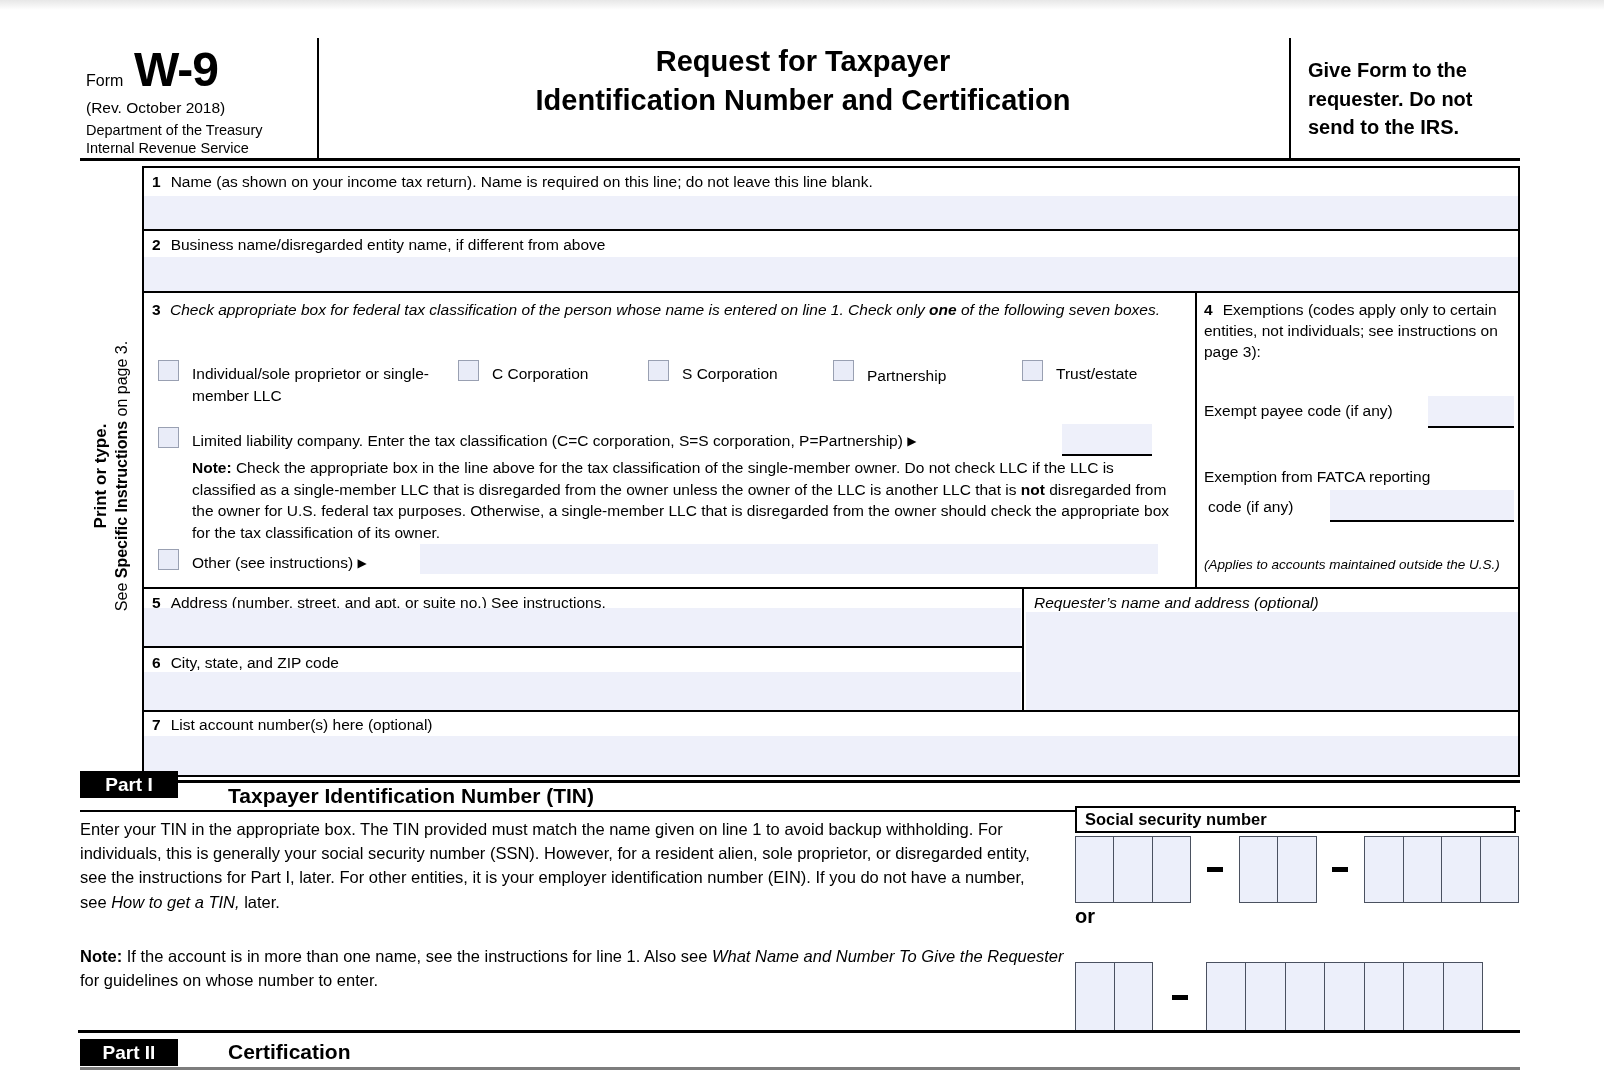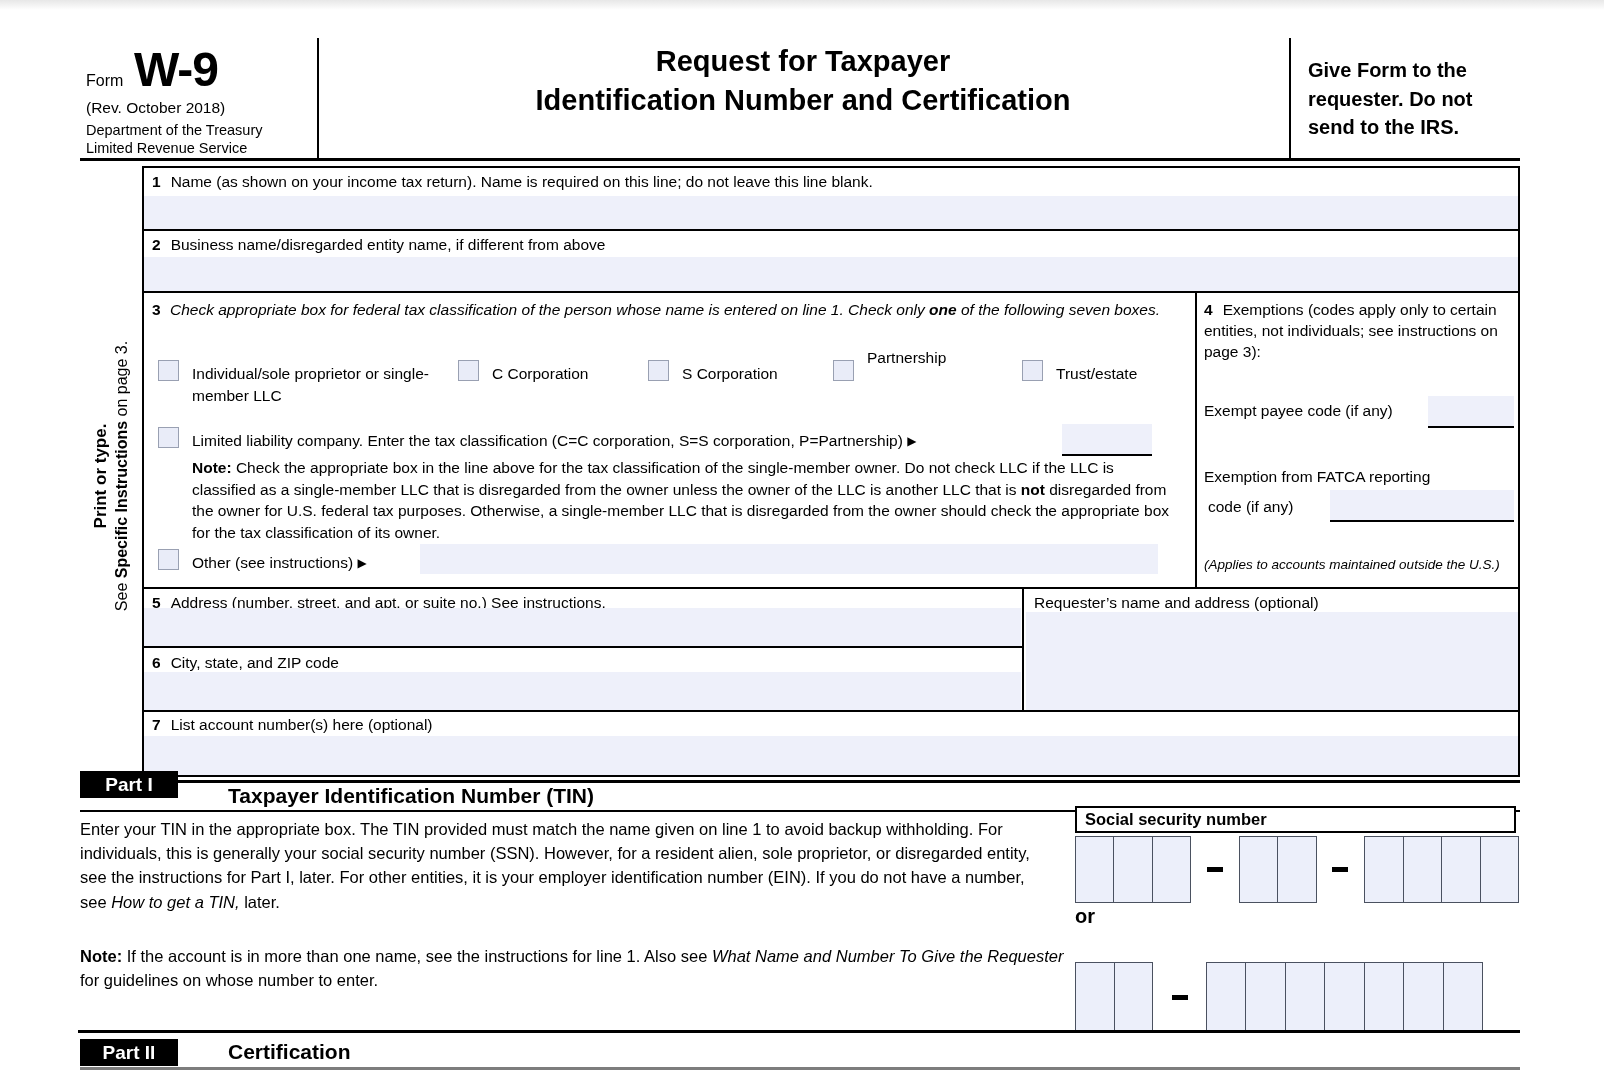--- a/index.html
+++ b/index.html
@@ -37,21 +37,21 @@
 </head>
 <body>
 
 <div class="page">
   <div class="topshade"></div>
 
   <div class="abs" style="left:86px;top:72px;font-size:16px;">Form</div>
   <div class="abs" style="left:134px;top:42px;font-size:48px;font-weight:bold;letter-spacing:-1px;">W-9</div>
   <div class="abs" style="left:86px;top:99px;font-size:15.5px;">(Rev. October 2018)</div>
   <div class="abs" style="left:86px;top:122px;font-size:14.5px;">Department of the Treasury</div>
-  <div class="abs" style="left:86px;top:140px;font-size:14.5px;">Limited Revenue Service</div>
+  <div class="abs" style="left:86px;top:140px;font-size:14.5px;">Internal Revenue Service</div>
 
   <div class="vline" style="left:317px;top:38px;width:2px;height:122px;"></div>
   <div class="vline" style="left:1289px;top:38px;width:2px;height:122px;"></div>
 
   <div class="abs" style="left:320px;top:42px;width:966px;text-align:center;font-size:29px;font-weight:bold;line-height:39px;">
     <span style="display:block;">Request for Taxpayer</span>
     <span style="display:block;">Identification Number and Certification</span>
   </div>
 
   <div class="abs" style="left:1308px;top:56px;width:210px;font-size:20px;font-weight:bold;line-height:28.5px;">Give Form to the requester. Do not send to the IRS.</div>
@@ -85,21 +85,21 @@
   <div class="cb" style="left:158px;top:360px;"></div>
   <div class="lbl wrap" style="left:192px;top:363px;width:248px;line-height:22px;">Individual/sole proprietor or single-member LLC</div>
 
   <div class="cb" style="left:458px;top:360px;"></div>
   <div class="lbl" style="left:492px;top:363px;">C Corporation</div>
 
   <div class="cb" style="left:648px;top:360px;"></div>
   <div class="lbl" style="left:682px;top:363px;">S Corporation</div>
 
   <div class="cb" style="left:833px;top:360px;"></div>
-  <div class="lbl" style="left:867px;top:347px;">Partnership</div>
+  <div class="lbl" style="left:867px;top:365px;">Partnership</div>
 
   <div class="cb" style="left:1022px;top:360px;"></div>
   <div class="lbl" style="left:1056px;top:363px;">Trust/estate</div>
 
   <div class="cb" style="left:158px;top:427px;"></div>
   <div class="lbl" style="left:192px;top:430px;text-align:right;">
     <span>Limited liability company. Enter the tax classification (C=C corporation, S=S corporation, P=Partnership) </span><span class="arr">▶</span>
   </div>
   <div class="uline" style="left:1062px;top:424px;width:90px;height:30px;"></div>
 
@@ -127,21 +127,21 @@
 
   <div class="hline" style="left:142px;top:587px;width:1378px;height:2px;"></div>
 
   <div class="lbl" style="left:152px;top:592px;">
     <span class="num">5</span><span>Address (number, street, and apt. or suite no.) See instructions.</span>
   </div>
   <div class="field" style="left:144px;top:608px;width:877px;height:38px;"></div>
   <div class="hline" style="left:142px;top:646px;width:880px;height:2px;"></div>
 
   <div class="vline" style="left:1022px;top:587px;width:2px;height:125px;"></div>
-  <div class="lbl" style="left:1034px;top:592px;">Requester’s name and address (optional)</div>
+  <div class="lbl" style="left:1034px;top:592px;font-style:italic;">Requester’s name and address (optional)</div>
   <div class="field" style="left:1026px;top:612px;width:492px;height:98px;"></div>
 
   <div class="lbl" style="left:152px;top:652px;">
     <span class="num">6</span><span>City, state, and ZIP code</span>
   </div>
   <div class="field" style="left:144px;top:672px;width:877px;height:38px;"></div>
   <div class="hline" style="left:142px;top:710px;width:1378px;height:2px;"></div>
 
   <div class="lbl" style="left:152px;top:714px;">
     <span class="num">7</span><span>List account number(s) here (optional)</span>

